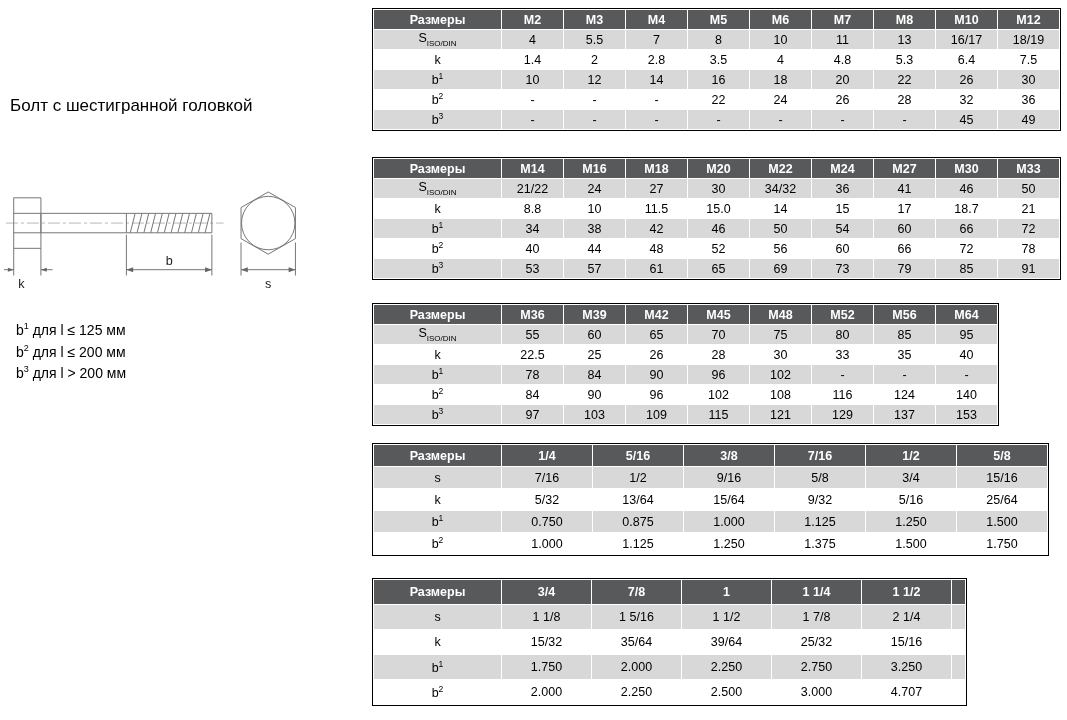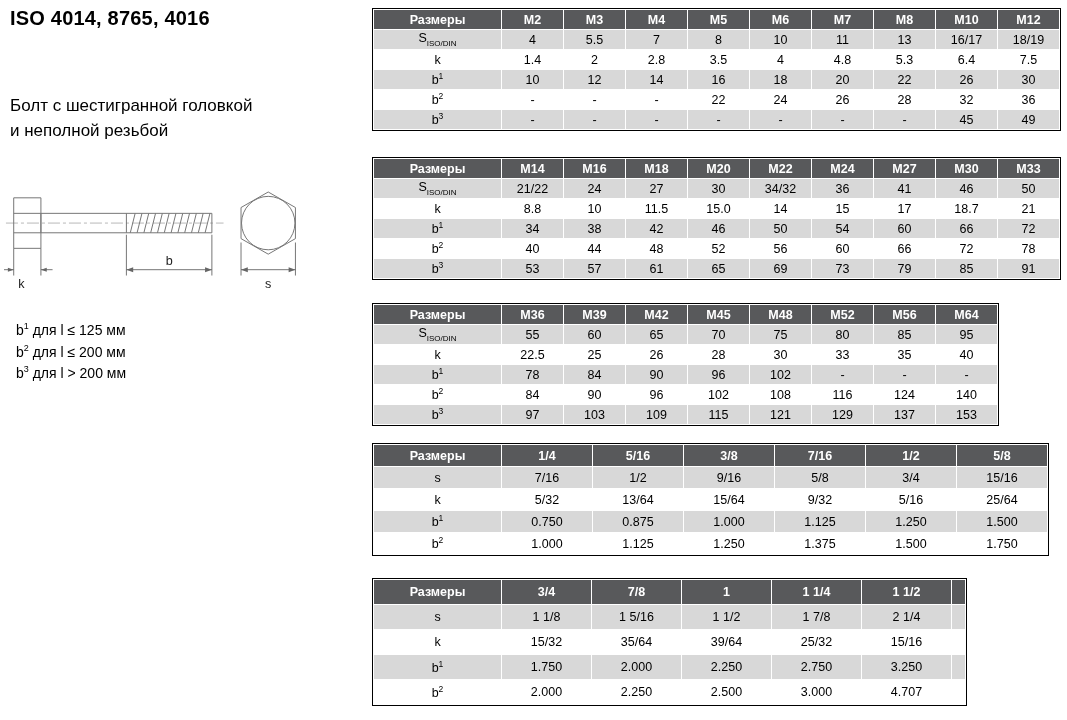--- a/index.html
+++ b/index.html
@@ -31,26 +31,24 @@
   .twrap td.rowlabel sub { font-size:8px; }
   .twrap td.rowlabel sup { font-size:8.5px; vertical-align:super; }
 
   svg line, svg rect, svg path, svg polygon.outline, svg circle { vector-effect:non-scaling-stroke; }
   .dimtext { font-family:"Liberation Sans", sans-serif; font-size:13px; fill:#222; }
 </style>
 </head>
 <body>
 
 <div class="title">
-  <div>ISO 4014, 8765, 4016</div>
 </div>
 
 <div class="subtitle">
   <div>Болт с шестигранной головкой</div>
-  <div>и неполной резьбой</div>
 </div>
 
 <svg class="drawing" width="340" height="105" viewBox="0 0 350 108" fill="none">
 
   <g stroke="#777" stroke-width="1">
     <line x1="2" y1="34" x2="226" y2="34" stroke="#999" stroke-width="0.7" stroke-dasharray="12 3 3 3"></line>
     <rect x="10" y="8" width="28" height="52"></rect>
     <line x1="10" y1="24" x2="38" y2="24"></line>
     <line x1="10" y1="44" x2="38" y2="44"></line>
     <rect x="38" y="24" width="176" height="20"></rect>

